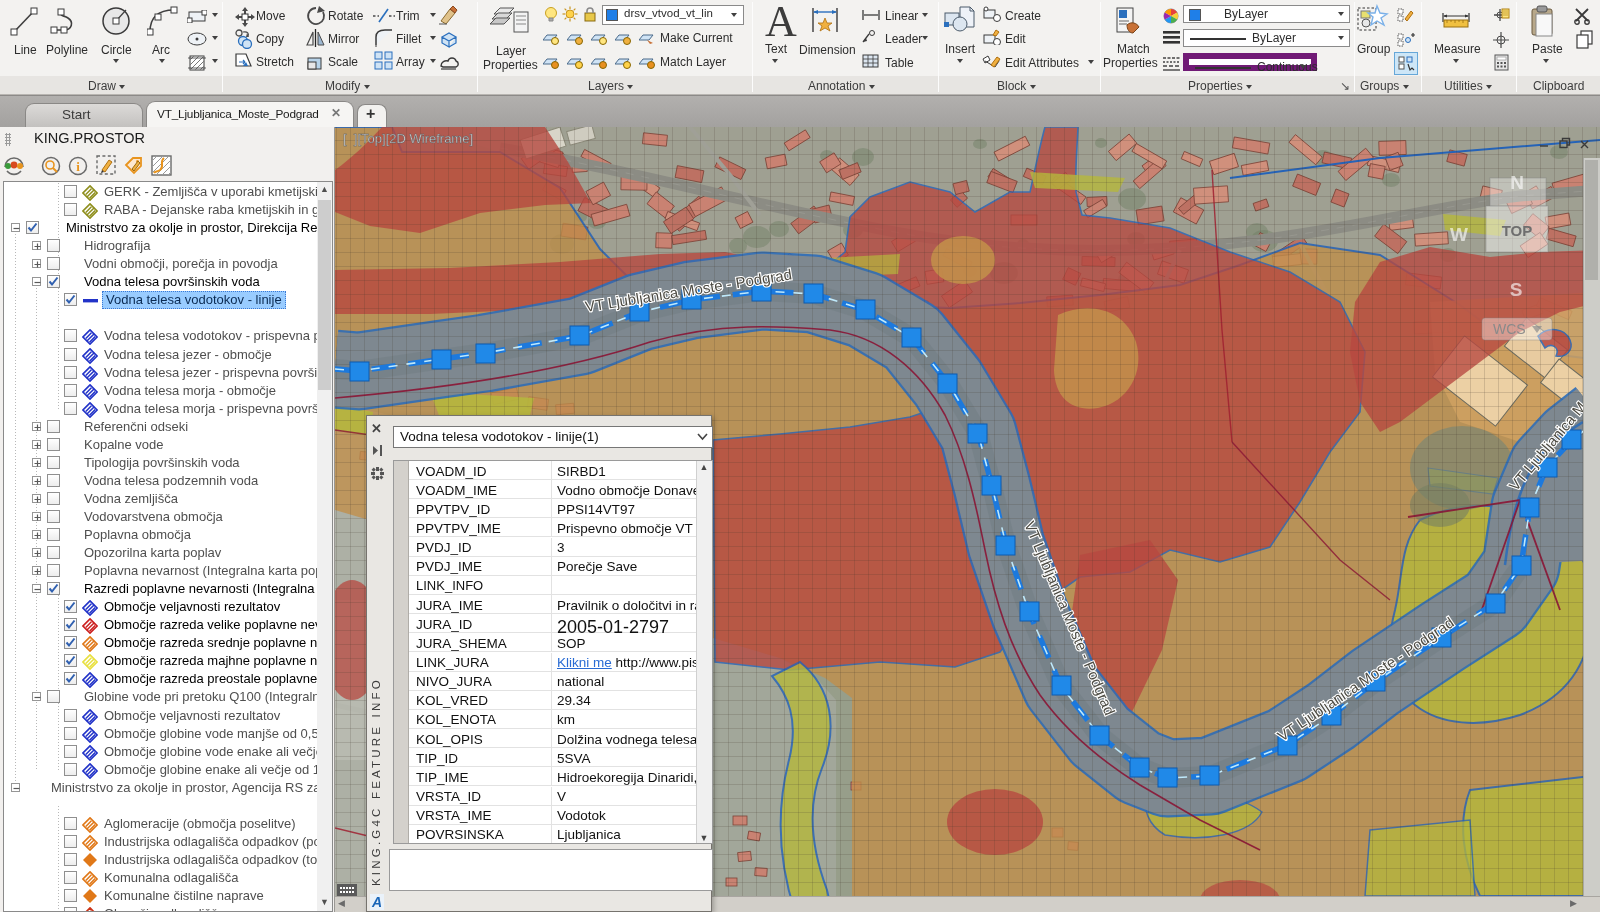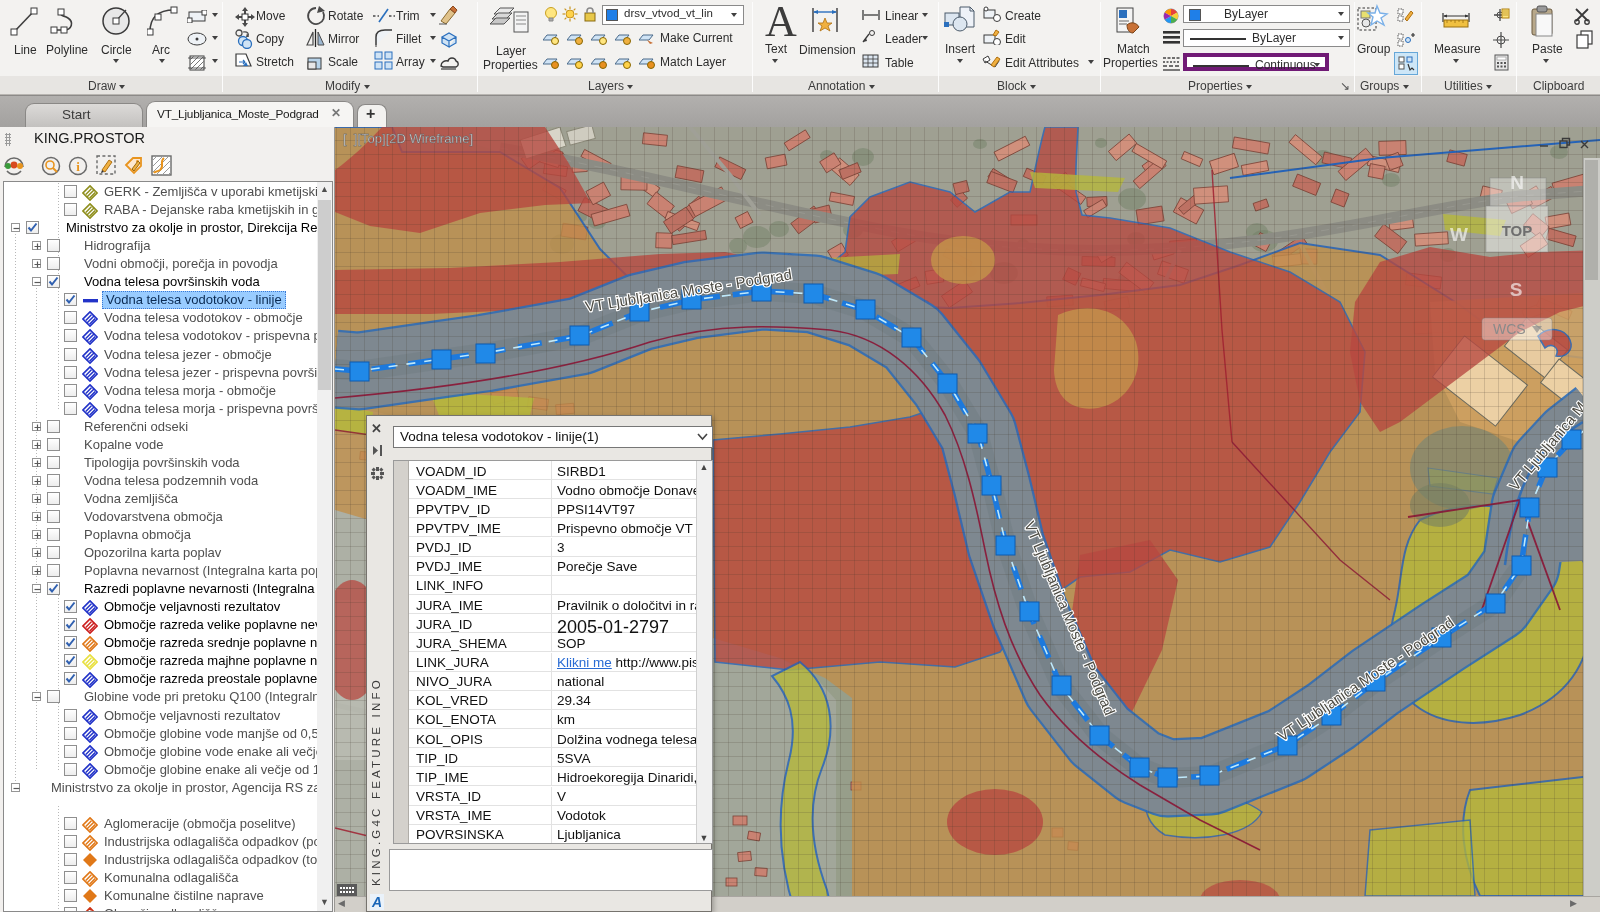--- a/index.html
+++ b/index.html
@@ -318,21 +318,21 @@
 <div class="abs" style="left:1183px;top:5px;width:167px;height:18px;background:#fff;border:1px solid #8a8a8a">
         <span class="abs" style="left:5px;top:2.5px;width:12px;height:12px;background:#1f7fe8;border:1px solid #555"></span>
         <span class="rtx" style="left:40px;top:1px">ByLayer</span>
         <span class="dn" style="position:absolute;right:5px;top:6px"></span>
       </div>
 <div class="abs" style="left:1183px;top:29px;width:167px;height:18px;background:#fff;border:1px solid #8a8a8a">
         <span class="abs" style="left:6px;top:8px;width:56px;height:1.6px;background:#333"></span>
         <span class="rtx" style="left:68px;top:1px">ByLayer</span>
         <span class="dn" style="position:absolute;right:5px;top:6px"></span>
       </div>
-<div class="abs" style="left:1183px;top:53px;width:146px;height:18px;background:#fff;border:4px solid #701a75">
+<div class="abs" style="left:1183px;top:53px;width:134px;height:18px;background:#fff;border:6px solid #701a75">
         <span class="abs" style="left:6px;top:8px;width:56px;height:1.6px;background:#333"></span>
         <span class="rtx" style="left:68px;top:1px">Continuous</span>
         <span class="dn" style="position:absolute;right:5px;top:6px"></span>
       </div>
 <svg class="ic" style="left:1357px;top:4px" width="32" height="30" viewBox="0 0 32 30">
         <rect x="1" y="4" width="18" height="22" fill="none" stroke="#333" stroke-dasharray="2.5 2"></rect>
         <rect x="4" y="7" width="9" height="7" fill="#e8e070" stroke="#777"></rect>
         <circle cx="9" cy="19" r="4" fill="#e8e8e8" stroke="#555"></circle>
         <path d="M20 2 L23 9 L30 10 L24 14 L27 21 L20 17 L14 21 L16 13 L11 9 L18 9 Z" fill="#fff" stroke="#7ab0e8" stroke-width="1.4"></path>
       </svg>
@@ -522,30 +522,20 @@
           <svg width="13" height="13" viewBox="0 0 13 13" style="position:absolute;left:-1px;top:-1px">
             <path d="M2.5 6.5 L5 9.5 L10.5 2.5" fill="none" stroke="#3060b0" stroke-width="2"></path>
           </svg>
         </span>
         <span style="position:absolute;left:78px;top:1px;width:17px;height:17px">
           <svg width="17" height="17" viewBox="0 0 17 17" style="position:absolute;left:0;top:0">
             <rect x="1" y="7" width="15" height="3.4" fill="#2233c8"></rect>
           </svg>
         </span>
         <span style="position:absolute;left:98px;top:0px;background:#99ccff;border:1px dotted #3a7ad6;color:#0a2a52;padding:0 3px;line-height:16px">Vodna telesa vodotokov - linije</span>
-      </div>
-      <div class="trow" style="left:0;top:127.4px;width:330px">
-        <span class="cb" style="left:60px;top:2px"></span>
-        <span style="position:absolute;left:78px;top:1px;width:17px;height:17px">
-          <svg width="16" height="16" viewBox="0 0 17 17" style="position:absolute;left:0;top:1px">
-            <path d="M8.5 1 L16 8.5 L8.5 16 L1 8.5 Z" fill="#fff" stroke="#2233c8" stroke-width="1.8"></path>
-            <path d="M4 10 L10 4 M5 13 L13 5 M8 14 L14 8" stroke="#2233c8" stroke-width="1.6"></path>
-          </svg>
-        </span>
-        <span style="position:absolute;left:100px;top:1px;color:#4f4f4f">Vodna telesa vodotokov - območje</span>
       </div>
       <div class="trow" style="left:0;top:145.4px;width:330px">
         <span class="cb" style="left:60px;top:2px"></span>
         <span style="position:absolute;left:78px;top:1px;width:17px;height:17px">
           <svg width="16" height="16" viewBox="0 0 17 17" style="position:absolute;left:0;top:1px">
             <path d="M8.5 1 L16 8.5 L8.5 16 L1 8.5 Z" fill="#fff" stroke="#2233c8" stroke-width="1.8"></path>
             <path d="M4 10 L10 4 M5 13 L13 5 M8 14 L14 8" stroke="#2233c8" stroke-width="1.6"></path>
           </svg>
         </span>
         <span style="position:absolute;left:100px;top:1px;color:#4f4f4f">Vodna telesa vodotokov - prispevna povr</span>

